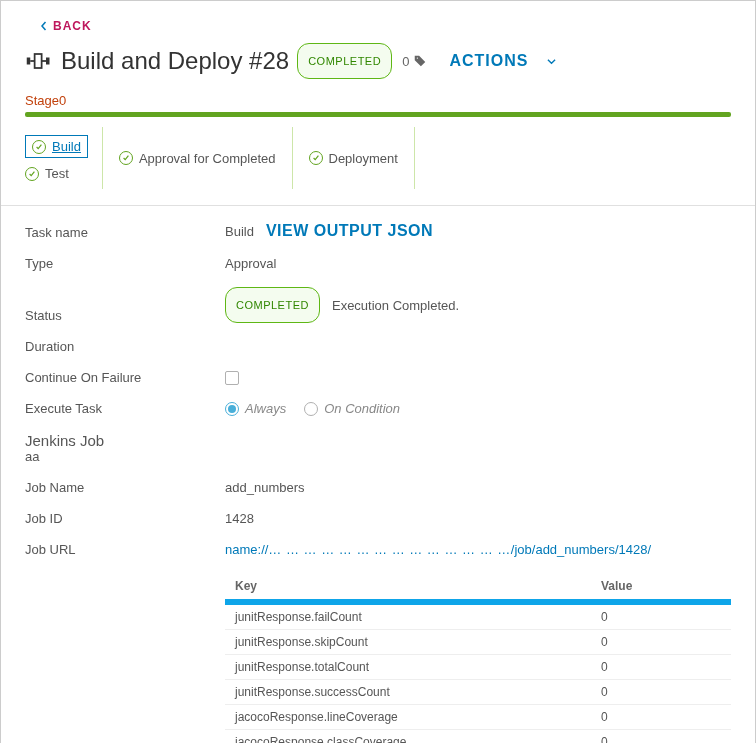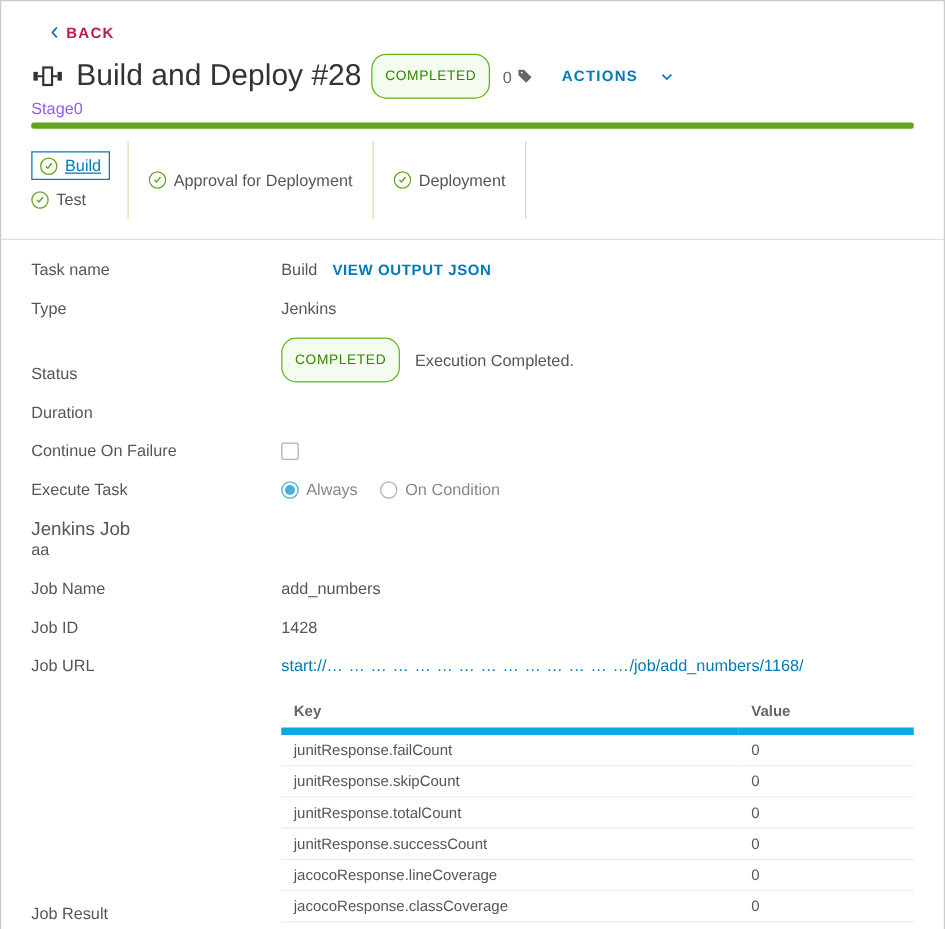--- a/index.html
+++ b/index.html
@@ -3,49 +3,49 @@
 <meta charset="utf-8">
 <style>
 * { box-sizing: border-box; margin: 0; padding: 0; }
 body { font-family: -apple-system, BlinkMacSystemFont, "Segoe UI", Arial, sans-serif; font-size: 13px; color: #565656; background: #fff; width: 756px; }
 .container { border: 1px solid #ccc; padding: 0; }
 .inner { padding: 18px 24px 20px 24px; }
 
 .back-link { color: #be185d; font-size: 12px; font-weight: 600; letter-spacing: 1px; text-decoration: none; display: inline-flex; align-items: center; gap: 4px; margin-left: 14px; margin-bottom: 10px; cursor: pointer; }
 .back-link svg { width: 10px; height: 10px; }
 
-.title-row { display: flex; align-items: center; gap: 8px; margin-bottom: 0; }
+.title-row { display: flex; align-items: center; gap: 8px; margin-bottom: 14px; }
 .pipeline-icon { width: 28px; height: 28px; }
 .title-text { font-size: 24px; font-weight: 300; color: #333; }
 .status-badge { border: 1px solid #5eb715; color: #318700; background: #f4fcef; border-radius: 12px; padding: 11px 10px; font-size: 11px; font-weight: 500; letter-spacing: 0.5px; }
 .tag-count { font-size: 13px; color: #666; margin-left: 2px; display: inline-flex; align-items: center; gap: 4px; }
-.actions-link { color: #0079b8; font-size: 12px; font-weight: 600; letter-spacing: 1px; margin-left: 14px; cursor: pointer; display: inline-flex; align-items: center; gap: 19px; }
-
-.stage-label { font-size: 13px; color: #8b5cf6; margin-bottom: 4px; }
+.actions-link { color: #0079b8; font-size: 16px; font-weight: 600; letter-spacing: 1px; margin-left: 14px; cursor: pointer; display: inline-flex; align-items: center; gap: 19px; }
+
+.stage-label { font-size: 13px; color: #c2410c; margin-bottom: 4px; }
 .progress-bar { height: 5px; background: #62a420; border-radius: 2px; margin-bottom: 10px; }
 
 .tasks-row { display: flex; align-items: stretch; gap: 0; margin-bottom: 16px; }
 .task-group { display: flex; flex-direction: column; gap: 8px; padding: 8px 14px 8px 0; border-right: 1px solid #cde6a9; }
 .task-group-single { display: flex; align-items: center; padding: 0 16px; border-right: 1px solid #cde6a9; }
 .task-item { display: flex; align-items: center; gap: 6px; font-size: 13px; color: #565656; }
 .task-item.selected { border: 1px solid #0079b8; padding: 3px 6px; }
 .task-item.selected span { color: #0079b8; text-decoration: underline; cursor: pointer; }
 .task-check { width: 14px; height: 14px; border-radius: 50%; border: 1.5px solid #62a420; display: inline-flex; align-items: center; justify-content: center; flex-shrink: 0; }
 
 .divider { border: none; border-top: 1px solid #e0e0e0; margin: 0 -24px 16px -24px; }
 
 .field-row { display: flex; align-items: flex-end; margin-bottom: 16px; }
 .field-label { width: 200px; color: #565656; font-size: 13px; flex-shrink: 0; }
 .field-value { color: #565656; font-size: 13px; display: flex; align-items: center; gap: 12px; flex-wrap: wrap; }
 .link { color: #0079b8; text-decoration: none; cursor: pointer; }
-.link-upper { font-size: 12px; font-weight: 600; letter-spacing: 0.5px; }
+.link-upper { font-size: 16px; font-weight: 600; letter-spacing: 0.5px; }
 
 .checkbox { width: 14px; height: 14px; border: 1px solid #b0b0b0; border-radius: 2px; display: inline-block; }
 
-.radio-group { display: flex; gap: 18px; align-items: center; }
+.radio-group { display: flex; gap: 18px; align-items: center; font-style: italic; }
 .radio { width: 14px; height: 14px; border-radius: 50%; border: 1px solid #b0b0b0; display: inline-flex; align-items: center; justify-content: center; margin-right: 6px; flex-shrink: 0; }
 .radio.checked { border-color: #49afd9; }
 .radio.checked::after { content: ""; width: 8px; height: 8px; border-radius: 50%; background: #49afd9; }
 .radio-label { color: #888; display: inline-flex; align-items: center; }
 
 .section-head { font-size: 15px; color: #565656; margin: 6px 0 0; }
 
 .result-table { width: 100%; border-collapse: collapse; font-size: 12px; }
 .result-table th { text-align: left; font-weight: 600; color: #666; padding: 6px 10px; border-bottom: 6px solid #0ea5e9; }
 .result-table td { padding: 5px 10px; border-bottom: 1px solid #eee; color: #565656; }
@@ -113,21 +113,21 @@
       <span>Test</span>
     </div>
   </div>
   <div class="task-group-single">
     <div class="task-item">
       <span class="task-check">
               <svg width="8" height="8" viewBox="0 0 10 10">
                 <path d="M2 5l2 2 4-5" stroke="#62a420" stroke-width="1.5" fill="none"></path>
               </svg>
             </span>
-      <span>Approval for Deployment</span>
+      <span>Approval for Completed</span>
     </div>
   </div>
   <div class="task-group-single">
     <div class="task-item">
       <span class="task-check">
               <svg width="8" height="8" viewBox="0 0 10 10">
                 <path d="M2 5l2 2 4-5" stroke="#62a420" stroke-width="1.5" fill="none"></path>
               </svg>
             </span>
       <span>Deployment</span>
@@ -140,21 +140,21 @@
 <div class="field-row">
   <div class="field-label">Task name</div>
   <div class="field-value">
     <span>Build</span>
     <a class="link link-upper">VIEW OUTPUT JSON</a>
   </div>
 </div>
 
 <div class="field-row">
   <div class="field-label">Type</div>
-  <div class="field-value">Jenkins</div>
+  <div class="field-value">Approval</div>
 </div>
 
 <div class="field-row">
   <div class="field-label">Status</div>
   <div class="field-value">
     <span class="status-badge">COMPLETED</span>
     <span>Execution Completed.</span>
   </div>
 </div>
 
@@ -196,21 +196,21 @@
 
 <div class="field-row">
   <div class="field-label">Job ID</div>
   <div class="field-value">1428</div>
 </div>
 
 <div class="field-row">
   <div class="field-label">Job URL</div>
   <div class="field-value">
     <a class="link">
-      <span>start://</span><span class="url-blur">… … … … … … … … … … … … … …</span><span>/job/add_numbers/1168/</span>
+      <span>name://</span><span class="url-blur">… … … … … … … … … … … … … …</span><span>/job/add_numbers/1428/</span>
     </a>
   </div>
 </div>
 
 <div class="field-row">
   <div class="field-label">Job Result</div>
   <div class="field-value" style="flex:1">
     <table class="result-table">
       <thead>
         <tr>

